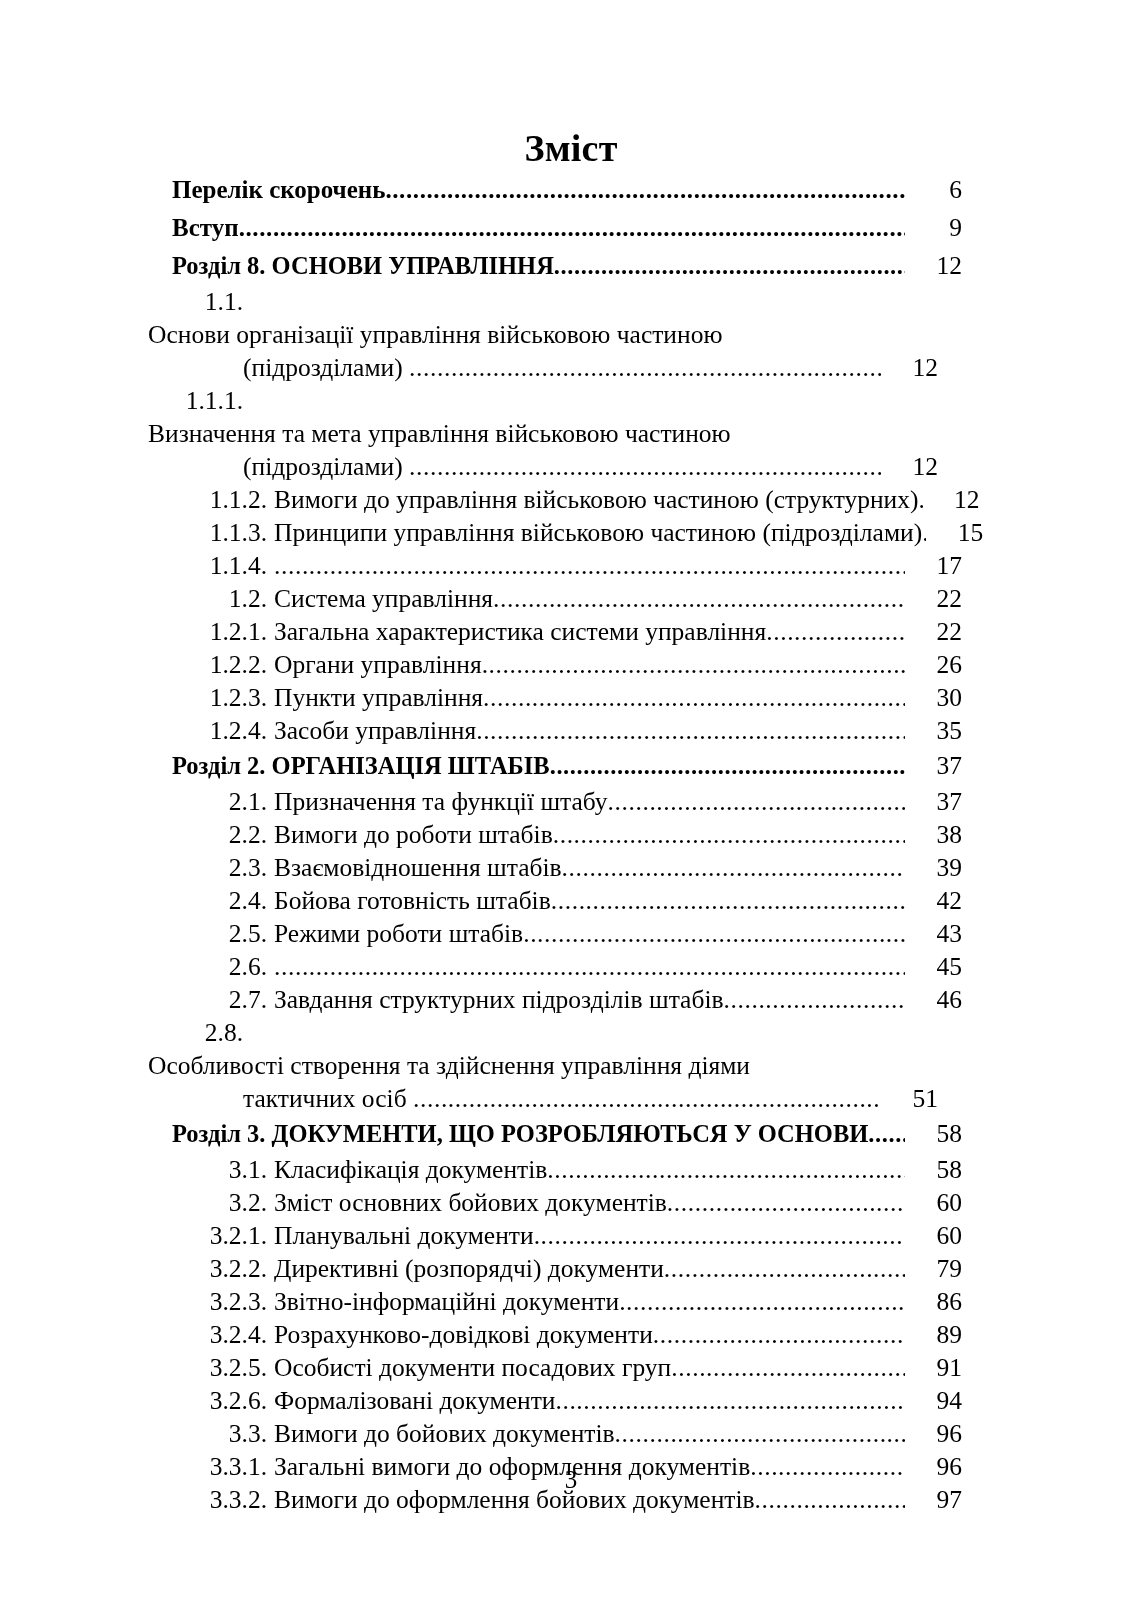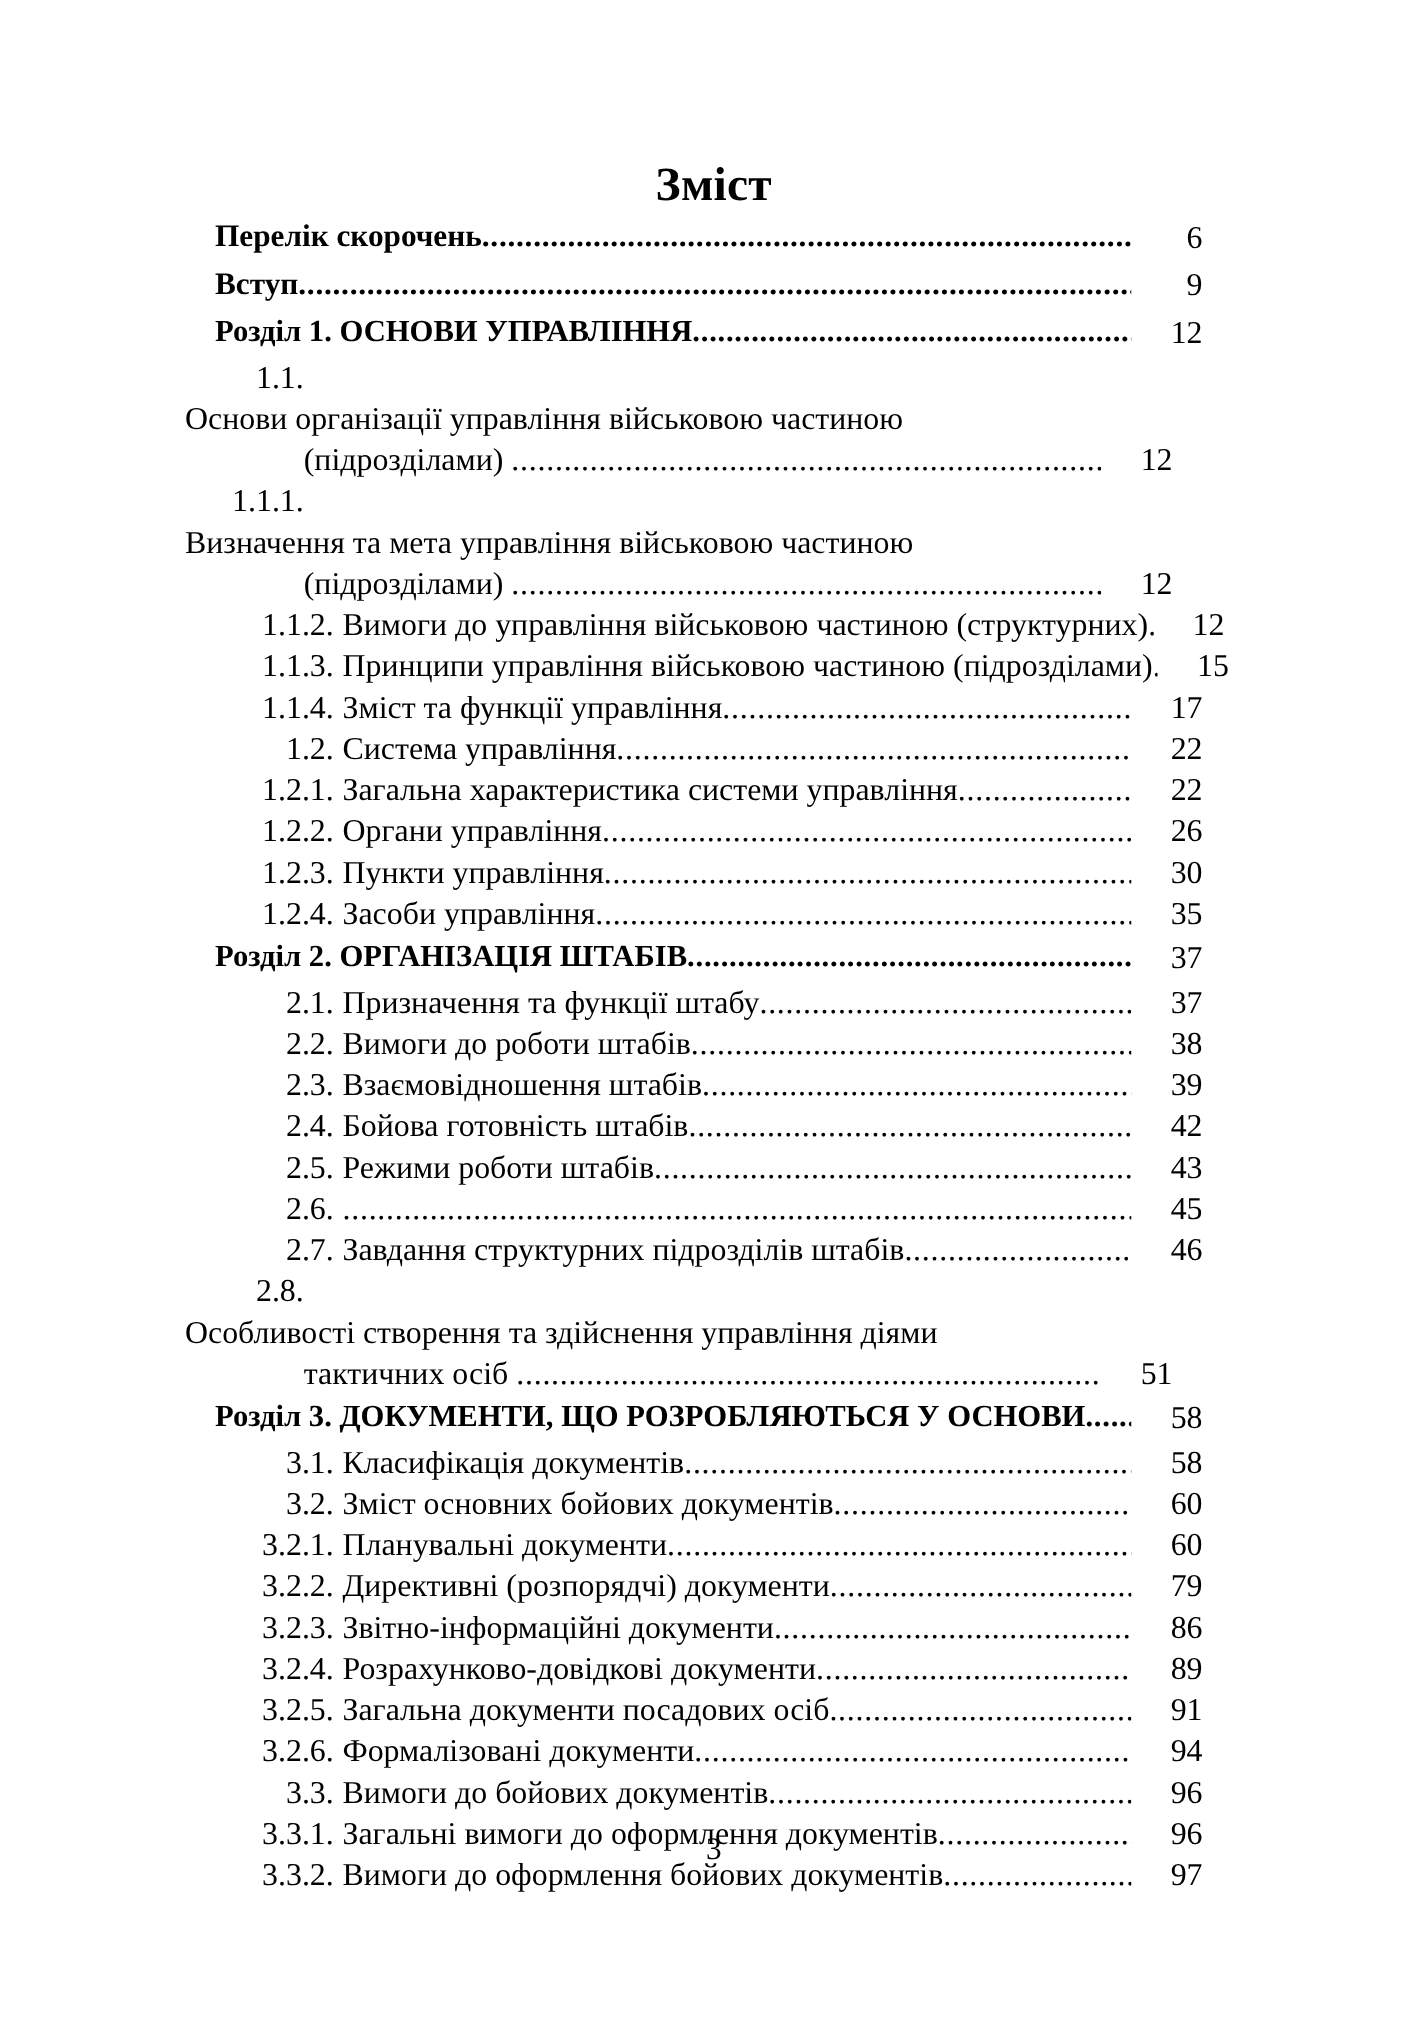--- a/index.html
+++ b/index.html
@@ -147,21 +147,21 @@
         <span class="label">Перелік скорочень</span>
         <span class="leader"></span>
         <span class="pageno">6</span>
       </div>
       <div class="entry bold">
         <span class="label">Вступ</span>
         <span class="leader"></span>
         <span class="pageno">9</span>
       </div>
       <div class="entry bold section">
-        <span class="label">Розділ 1. </span>
+        <span class="label">Розділ 8. </span>
         <span class="label">ОСНОВИ УПРАВЛІННЯ</span>
         <span class="leader"></span>
         <span class="pageno">12</span>
       </div>
       <div class="entry-wrap">
         <div class="first-line">
           <span class="num w-lvl2">1.1.</span>
           <span class="just">Основи організації управління військовою частиною</span>
         </div>
         <div class="second-line">
@@ -190,21 +190,20 @@
         <span class="pageno">12</span>
       </div>
       <div class="entry">
         <span class="num w-lvl2">1.1.3.</span>
         <span class="label">Принципи управління військовою частиною (підрозділами)</span>
         <span class="leader"></span>
         <span class="pageno">15</span>
       </div>
       <div class="entry">
         <span class="num w-lvl2">1.1.4.</span>
-        <span class="label">Зміст та функції управління</span>
         <span class="leader"></span>
         <span class="pageno">17</span>
       </div>
       <div class="entry">
         <span class="num w-lvl2">1.2.</span>
         <span class="label">Система управління</span>
         <span class="leader"></span>
         <span class="pageno">22</span>
       </div>
       <div class="entry">
@@ -327,21 +326,21 @@
         <span class="pageno">86</span>
       </div>
       <div class="entry">
         <span class="num w-lvl2">3.2.4.</span>
         <span class="label">Розрахунково-довідкові документи</span>
         <span class="leader"></span>
         <span class="pageno">89</span>
       </div>
       <div class="entry">
         <span class="num w-lvl2">3.2.5.</span>
-        <span class="label">Загальна документи посадових осіб</span>
+        <span class="label">Особисті документи посадових груп</span>
         <span class="leader"></span>
         <span class="pageno">91</span>
       </div>
       <div class="entry">
         <span class="num w-lvl2">3.2.6.</span>
         <span class="label">Формалізовані документи</span>
         <span class="leader"></span>
         <span class="pageno">94</span>
       </div>
       <div class="entry">

